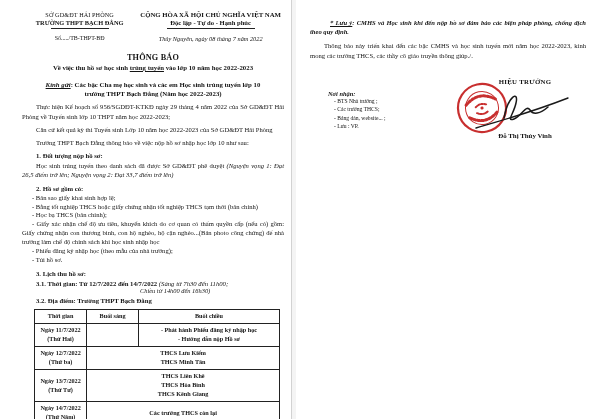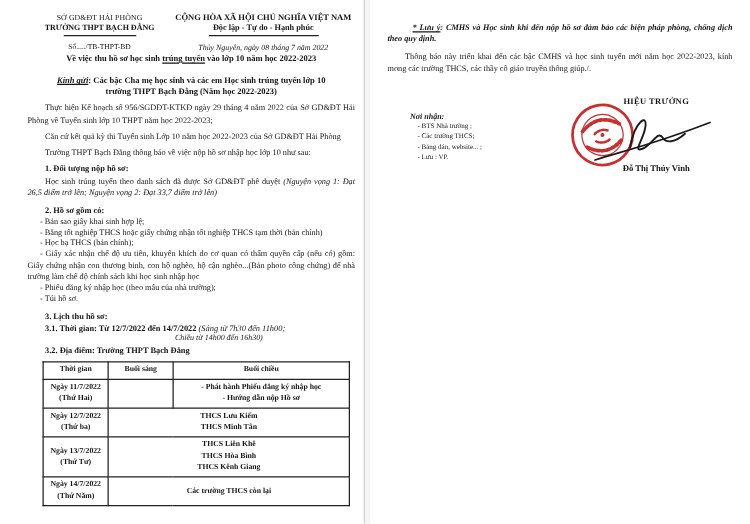--- a/index.html
+++ b/index.html
@@ -84,20 +84,21 @@
       <div class="hdr-num">Số...../TB-THPT-BĐ</div>
     </div>
     <div class="hdr-right">
       <div class="hdr-nat1">CỘNG HÒA XÃ HỘI CHỦ NGHĨA VIỆT NAM</div>
       <div class="hdr-nat2">Độc lập - Tự do - Hạnh phúc</div>
       <div class="hdr-rule rule-b"></div>
       <div class="hdr-date">Thủy Nguyên, ngày 08 tháng 7 năm 2022</div>
     </div>
   </div>
 
+  <div class="doc-title">THÔNG BÁO</div>
   <div class="doc-subtitle"><span>Về việc thu hồ sơ học sinh </span><span class="u">trúng tuyển</span><span> vào lớp 10 năm học 2022-2023</span></div>
 
   <div class="salutation">
     <span class="label">Kính gửi</span><span>: Các bậc Cha mẹ học sinh và các em Học sinh trúng tuyển lớp 10</span><br>
     <span>trường THPT Bạch Đằng (Năm học 2022-2023)</span>
   </div>
 
   <div class="body-text para">Thực hiện Kế hoạch số 956/SGDĐT-KTKĐ ngày 29 tháng 4 năm 2022 của Sở GD&amp;ĐT Hải Phòng về Tuyển sinh lớp 10 THPT năm học 2022-2023;</div>
   <div class="body-text para">Căn cứ kết quả kỳ thi Tuyển sinh Lớp 10 năm học 2022-2023 của Sở GD&amp;ĐT Hải Phòng</div>
   <div class="body-text para">Trường THPT Bạch Đằng thông báo về việc nộp hồ sơ nhập học lớp 10 như sau:</div>

